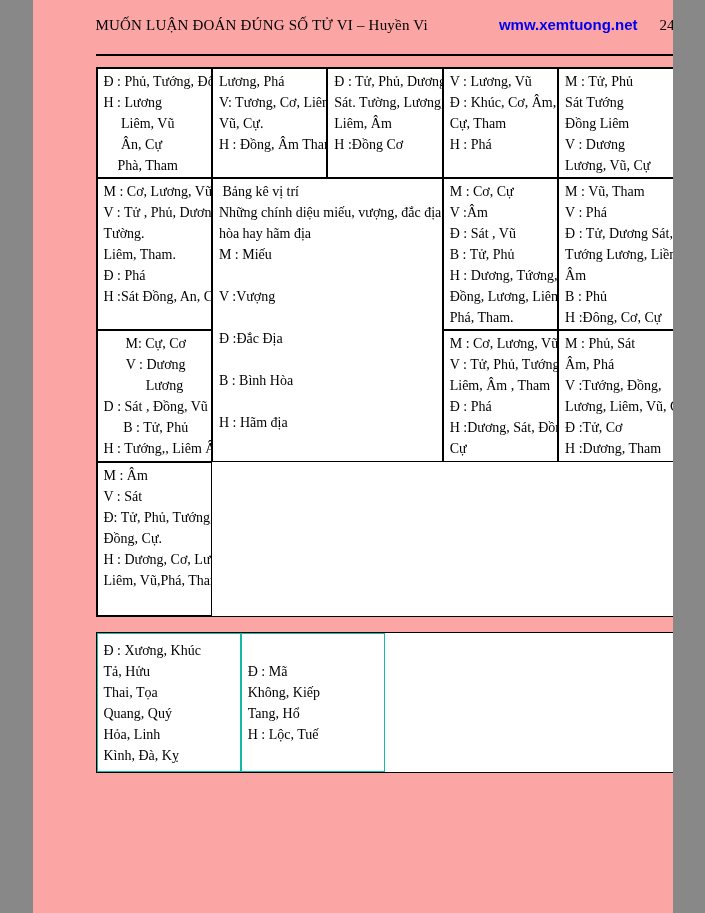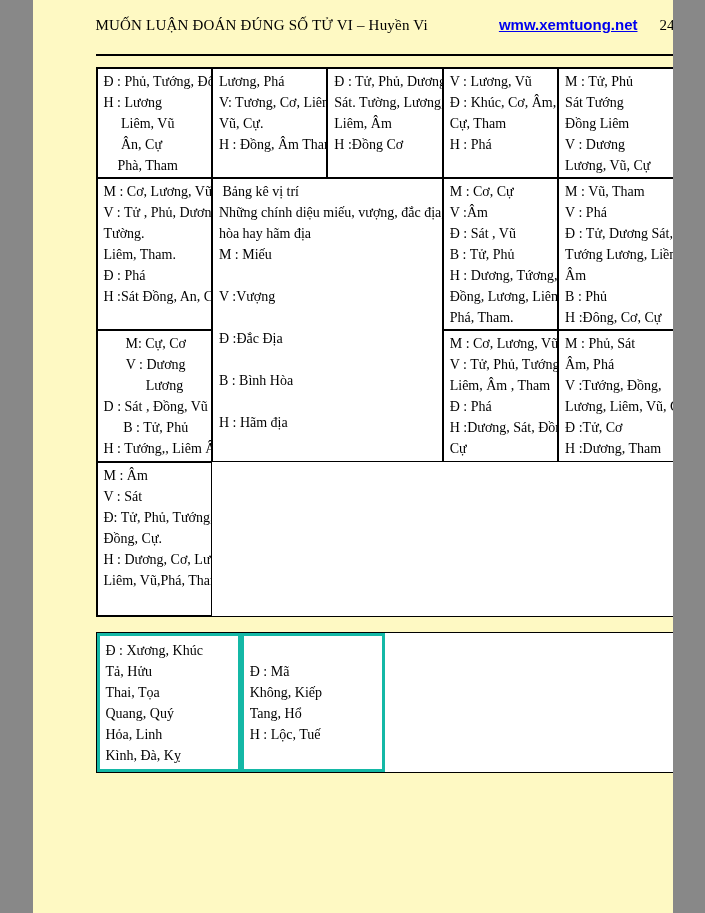--- a/index.html
+++ b/index.html
@@ -1,37 +1,37 @@
 <!DOCTYPE html>
 <html><head>
 <meta charset="utf-8">
 <style>
   * { margin:0; padding:0; box-sizing:border-box; }
   html,body { background:#888; }
   .page {
     position:relative;
     width:640px; height:913px;
-    background:#fef9c3;
+    background:#fca5a5;
     font-family:"Liberation Serif", serif;
     color:#000;
     margin:0 auto;
     overflow:hidden;
   }
   .header {
     position:absolute; left:63px; top:16px; width:579px;
     display:flex; justify-content:space-between; align-items:baseline;
   }
   .header-title {
     font-size:15px; letter-spacing:0.2px; white-space:nowrap;
   }
   .header-right { display:flex; align-items:baseline; gap:22px; }
   .site-link {
     font-family:"Liberation Sans", sans-serif;
     font-weight:bold; font-size:15px;
-    color:#0000ee; text-decoration:underline; cursor:pointer;
+    color:#0000ee; cursor:pointer;
     white-space:nowrap;
   }
   .page-num { font-size:15px;text-align:center; }
   .rule {
     position:absolute; left:63px; top:54px; width:579px; height:2px;
     background:#000;
   }
   .main-table {
     position:absolute; left:63px; top:67px; width:579px; height:550px;
     display:grid;
@@ -52,21 +52,21 @@
   .c-r1 { grid-column:4; grid-row:2;font-family:Liberation Serif, serif; }
   .c-r2 { grid-column:4; grid-row:3; }
   .minor-table {
     position:absolute; left:63px; top:632px; width:579px; height:141px;
     display:grid;
     grid-template-columns:repeat(4, 1fr);
     border:1px solid #000;
     background:#fff;
   }
   .mcell {
-    border:3px solid #14b8a6;
+    border:1px solid #14b8a6;
     display:flex; align-items:center;
     padding:2px 3px 2px 6px;
     overflow:hidden;
   }
   .mcell > div {
     font-size:14px; line-height:21px; white-space:pre;
   }
 </style>
 </head>
 <body>

